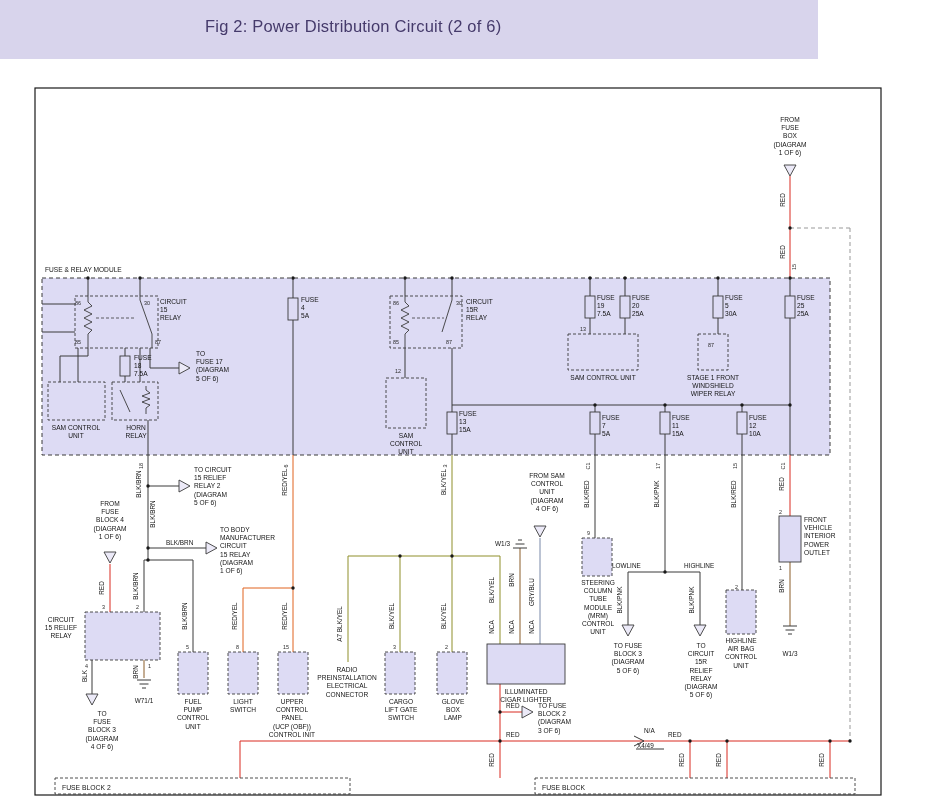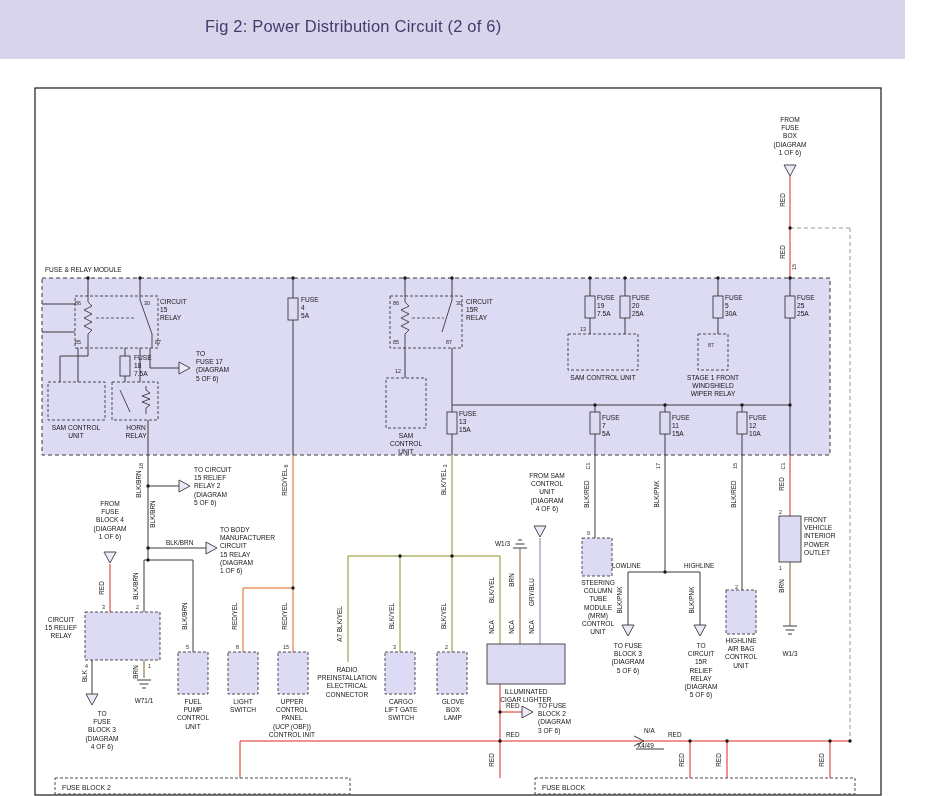--- a/index.html
+++ b/index.html
@@ -1,18 +1,18 @@
 <!DOCTYPE html>
 <html><head>
 <meta charset="utf-8">
 <style>
   html,body{margin:0;padding:0}
   body{width:945px;height:796px;position:relative;overflow:hidden;background:#fff;
        font-family:"Liberation Sans","DejaVu Sans",sans-serif}
-  #hdr{position:absolute;left:0;top:0;width:905px;height:59px;background:#d8d4ec}
+  #hdr{position:absolute;left:0;top:0;width:818px;height:59px;background:#d8d4ec}
   #hdr .t{position:absolute;left:205px;top:17px;font-size:16.5px;letter-spacing:.2px;color:#453a6b}
   #dg{position:absolute;left:0;top:0}
   .lbl{position:absolute;font-size:6.6px;line-height:1.25;color:#141414;white-space:pre-line;text-align:center}
   .la{text-align:left}
   svg text{fill:#141414}
   .wl{font-size:6.4px;text-anchor:middle}
   .pin{font-size:5.4px;fill:#2a2a2a;text-anchor:middle}
   .pe{text-anchor:end}.ps{text-anchor:start}
   .sm{font-size:6.4px;text-anchor:start}
   .sc{text-anchor:middle}.se{text-anchor:end}

